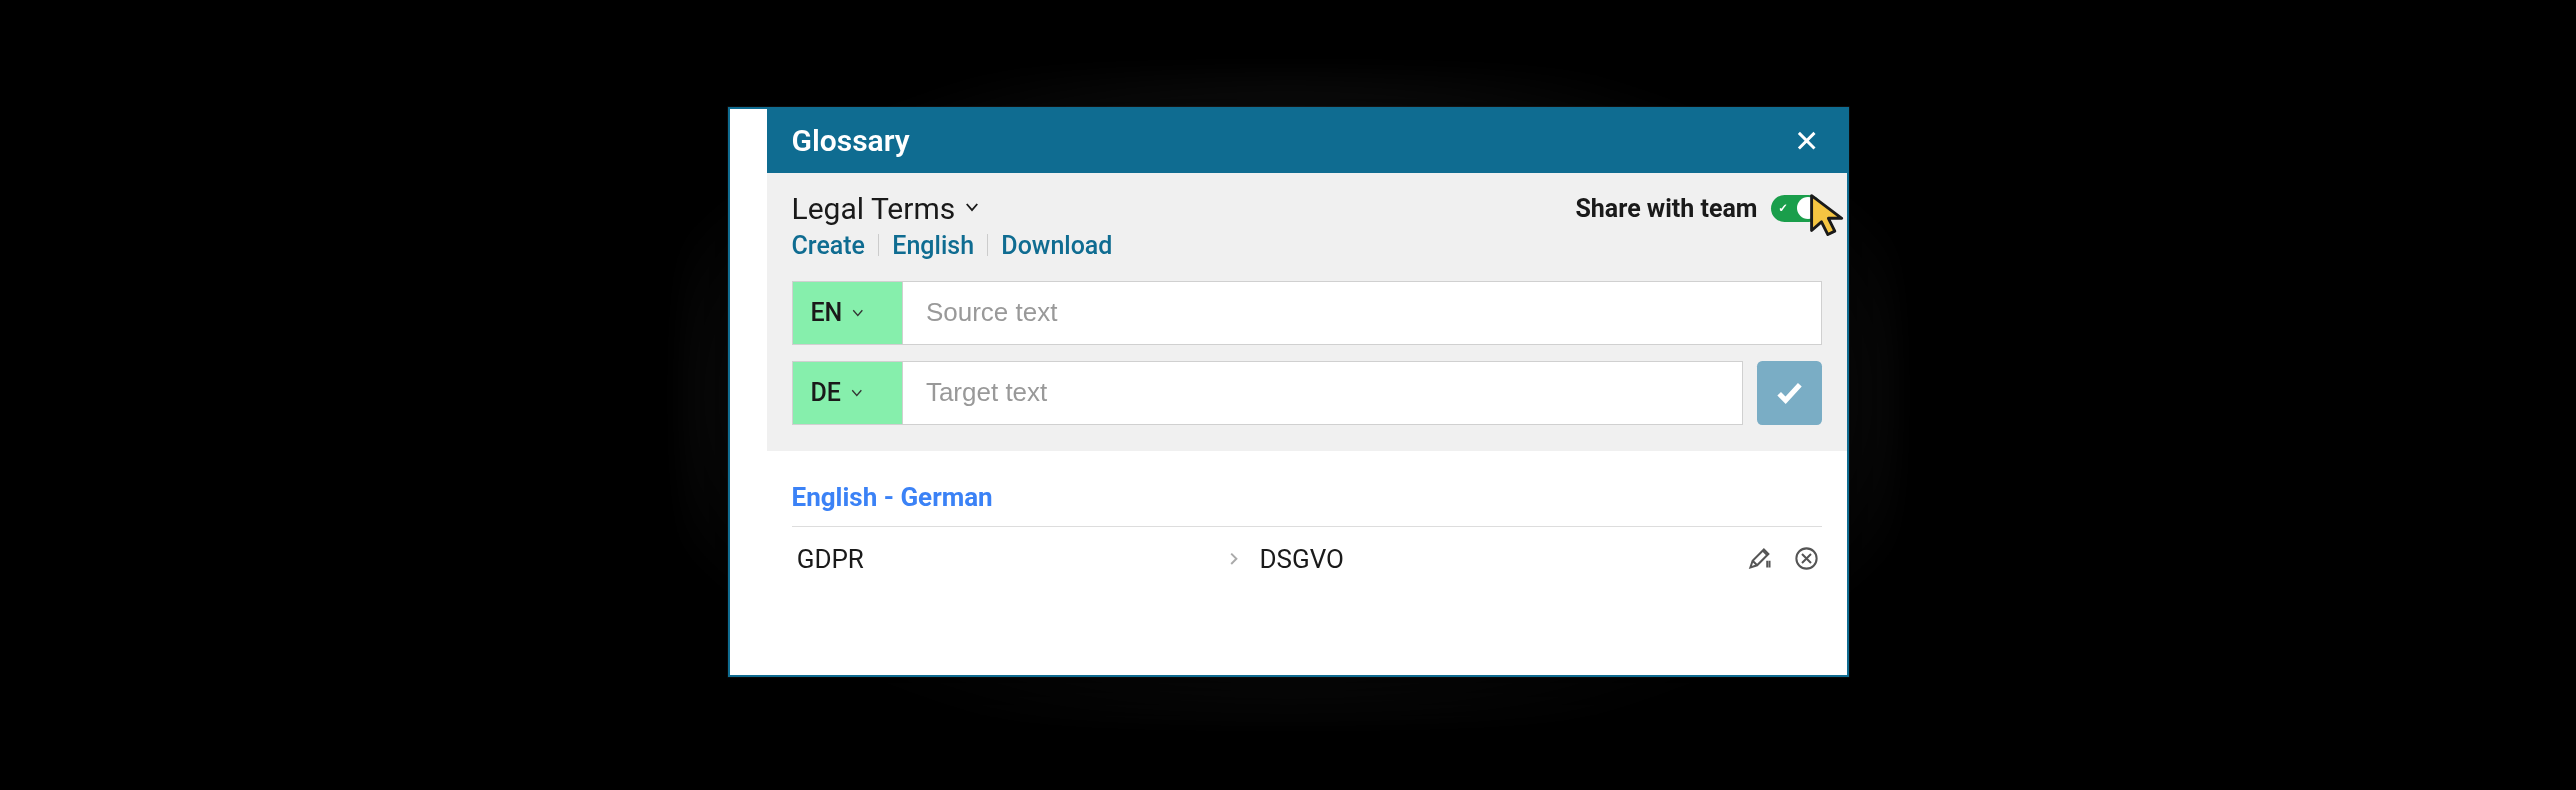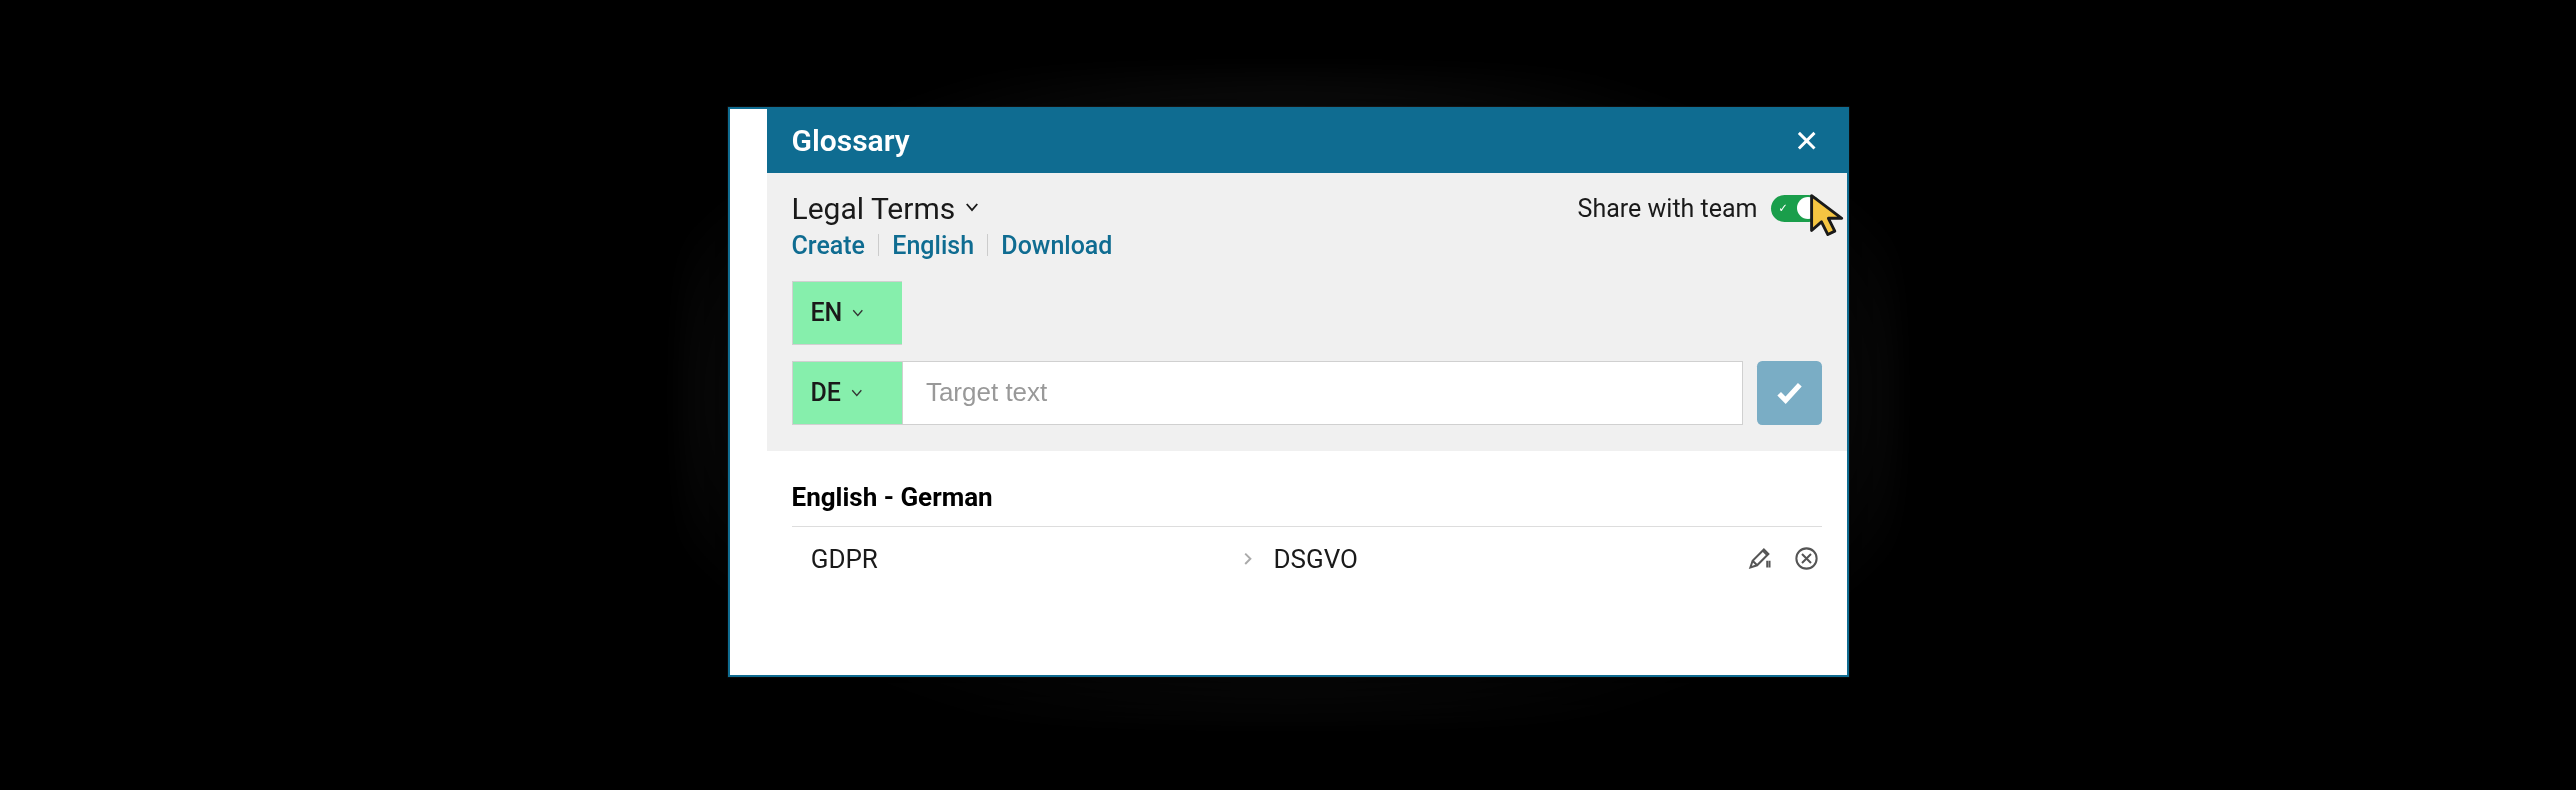--- a/index.html
+++ b/index.html
@@ -105,20 +105,21 @@
       width: 18px;
       height: 18px;
       stroke: #1a1a1a;
       stroke-width: 2.5;
     }
 
     .share-group {
       display: flex;
       align-items: center;
       gap: 13px;
+      font-weight: bold;
     }
 
     .share-label {
       font-size: 25px;
       color: #1a1a1a;
     }
 
     .toggle {
       width: 51px;
       height: 27px;
@@ -253,30 +254,29 @@
     }
 
     .entries-section {
       padding: 31px 25px 84px 25px;
       background: #fff;
     }
 
     .language-pair-header {
       font-size: 26px;
       font-weight: 700;
-      color: #000000;
+      color: #3b82f6;
       padding-bottom: 14.3px;
       border-bottom: 1.3px solid #ddd;
     }
 
     .entry-row {
       display: flex;
       align-items: center;
       padding: 17px 0;
-      margin-left: 14px;
     }
 
     .entry-source {
       width: 416px;
       font-size: 26px;
       color: #1a1a1a;
       padding-left: 5.2px;
     }
 
     .entry-arrow {
@@ -366,20 +366,21 @@
         <span class="link">Download</span>
       </div>
 
       <div class="input-row">
         <div class="lang-selector">
           <span>EN</span>
           <svg viewBox="0 0 24 24" fill="none">
             <path d="M5 8 L12 16 L19 8"></path>
           </svg>
         </div>
+        <input class="text-input" type="text" placeholder="Source text" style="">
       </div>
 
       <div class="second-input-row">
         <div class="input-row">
           <div class="lang-selector">
             <span>DE</span>
             <svg viewBox="0 0 24 24" fill="none">
               <path d="M5 8 L12 16 L19 8"></path>
             </svg>
           </div>

